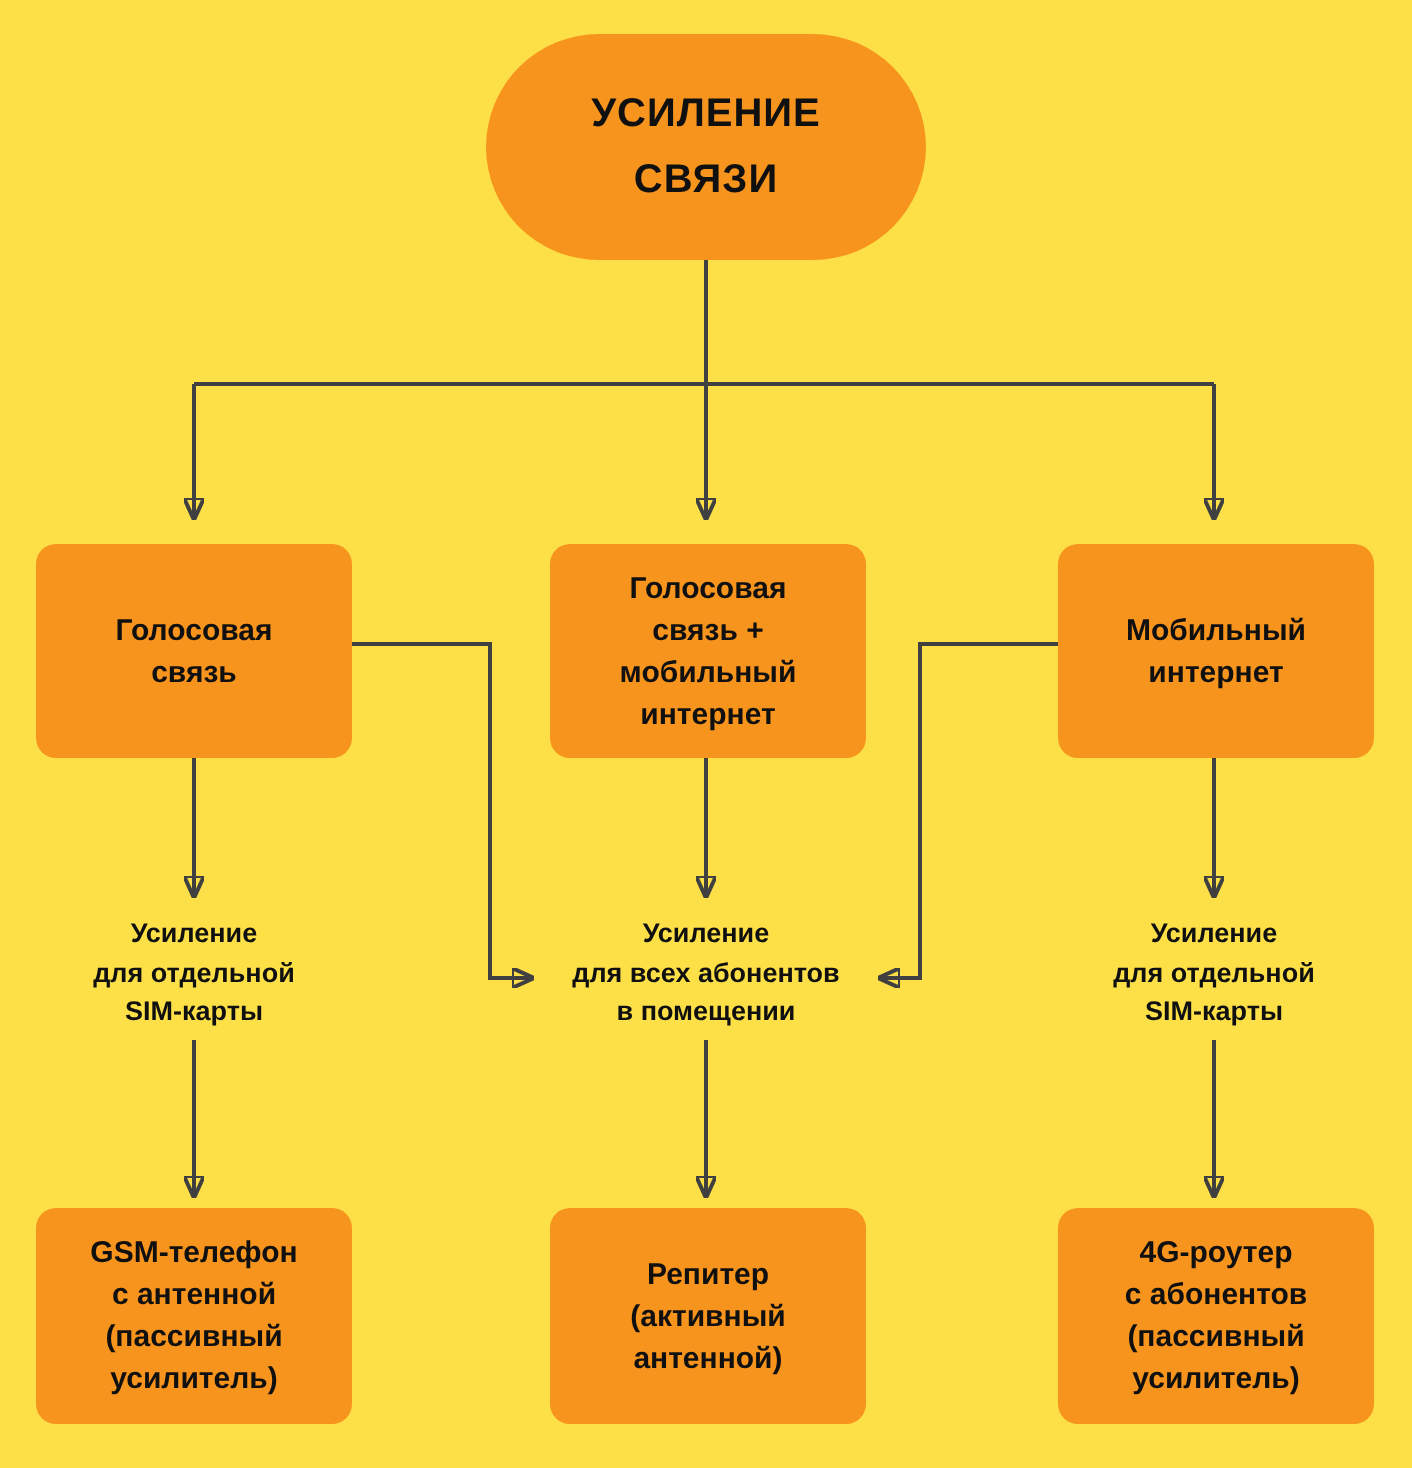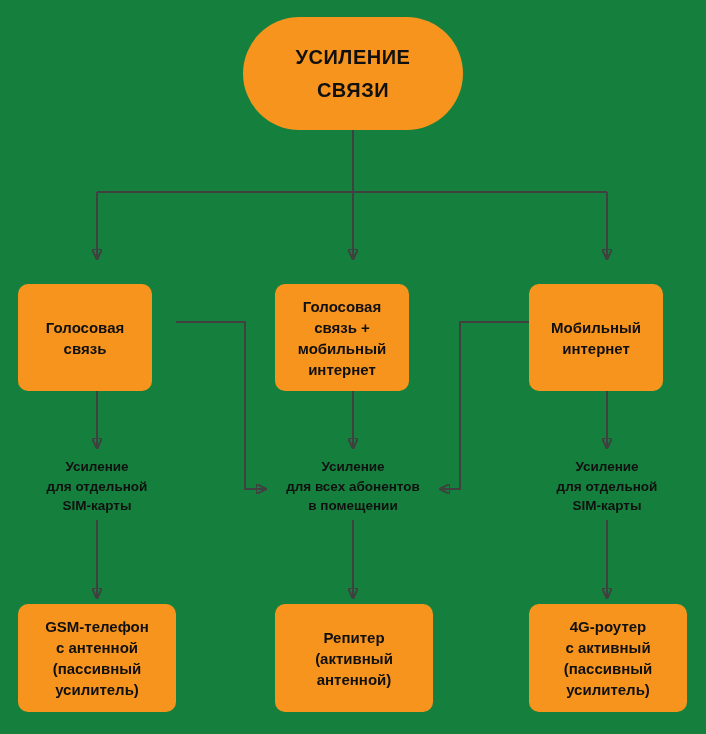--- a/index.html
+++ b/index.html
@@ -5,21 +5,21 @@
   * { margin: 0; padding: 0; box-sizing: border-box; }
   html, body { background: #e9ebee; }
   body {
     font-family: "Liberation Sans", "DejaVu Sans", sans-serif;
     color: #101010;
   }
   .canvas {
     position: relative;
     width: 706px;
     height: 734px;
-    background: #15803d;
+    background: #fde047;
     overflow: hidden;
   }
   .connectors {
     position: absolute;
     left: 0; top: 0;
     width: 706px; height: 734px;
   }
   .connectors path {
     stroke: #404040;
     stroke-width: 2;
@@ -38,22 +38,22 @@
   }
   .root {
     left: 243px; top: 17px;
     width: 220px; height: 113px;
     border-radius: 58px;
     font-size: 20px;
     line-height: 1.65;
     letter-spacing: 0.5px;
   }
   .branch {
-    top: 284px;
-    width: 134px; height: 107px;
+    top: 272px;
+    width: 158px; height: 107px;
     border-radius: 10px;
     font-size: 15px;
     line-height: 1.4;
   }
   .solution {
     top: 604px;
     width: 158px; height: 108px;
     border-radius: 10px;
     font-size: 15px;
     line-height: 1.4;
@@ -143,18 +143,18 @@
 (пассивный
 усилитель)</span>
   </div>
   <div class="node solution pos-mid">
     <span>Репитер
 (активный
 антенной)</span>
   </div>
   <div class="node solution pos-right">
     <span>4G-роутер
-с активный
+с абонентов
 (пассивный
 усилитель)</span>
   </div>
 
 </div>
 
 </body></html>

